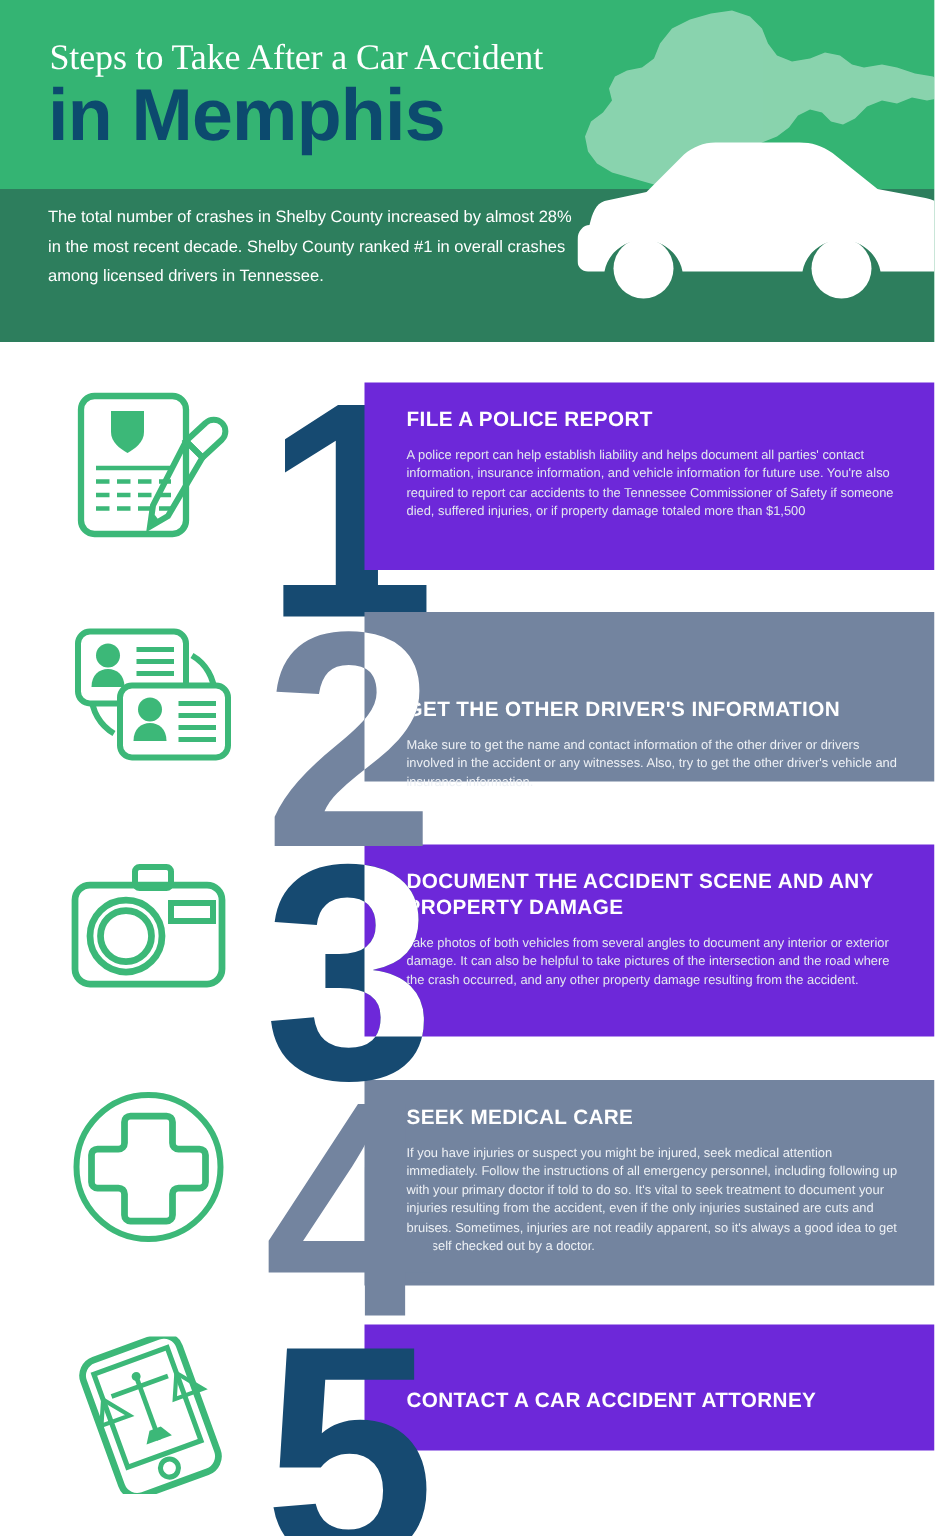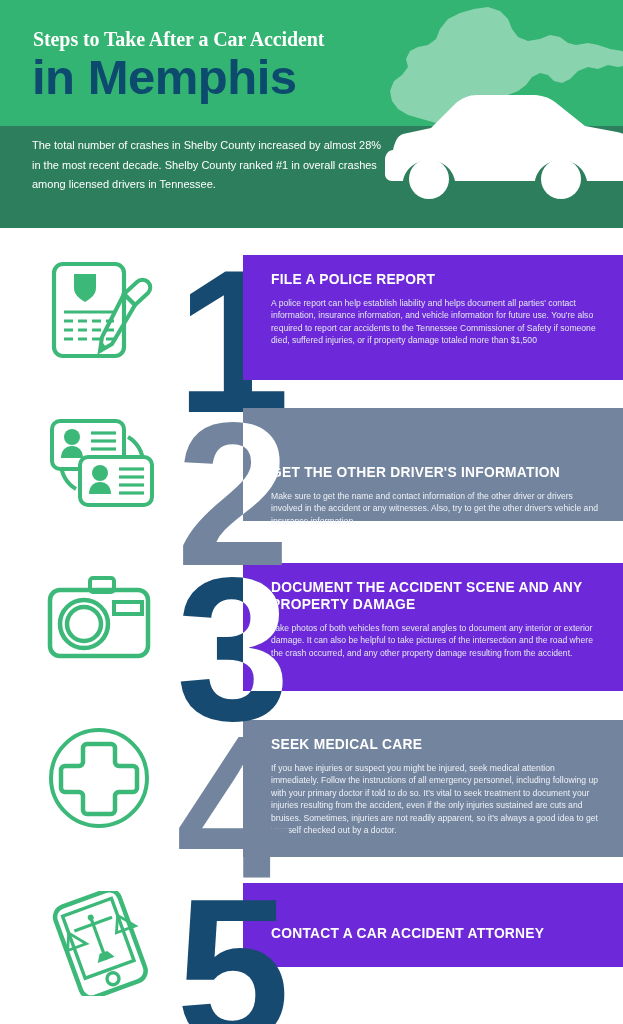--- a/index.html
+++ b/index.html
@@ -23,21 +23,21 @@
   .map-shape{
     position:absolute;left:378px;top:5px;width:250px;height:125px;
     opacity:0.42;
   }
   .car-shape{
     position:absolute;left:385px;top:78px;width:250px;height:125px;
   }
   .header-title{
     position:absolute;left:33px;top:28px;width:360px;
     color:#ffffff;font-family:"Liberation Serif", serif;
-    font-size:20px;font-weight:bold;letter-spacing:-0.1px;
+    font-size:24px;font-weight:normal;letter-spacing:-0.1px;
     line-height:22px;
   }
   .header-subtitle{
     position:absolute;left:32px;top:49px;width:400px;
     color:#0c4a6e;font-family:Liberation Sans, sans-serif;
     font-size:49px;font-weight:bold;line-height:56px;letter-spacing:-0.5px;
   }
   .header-stat{
     position:absolute;left:32px;top:136px;width:360px;
     color:#ffffff;font-size:11px;line-height:19.5px;font-weight:400;

